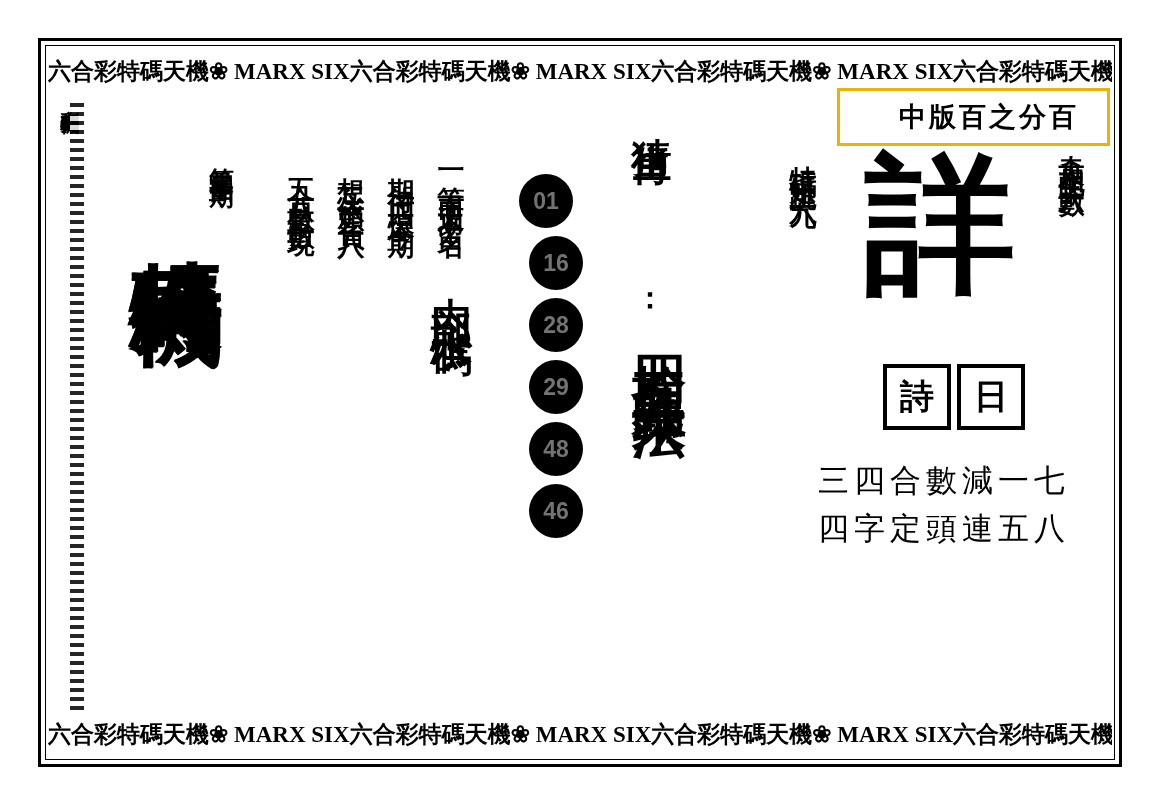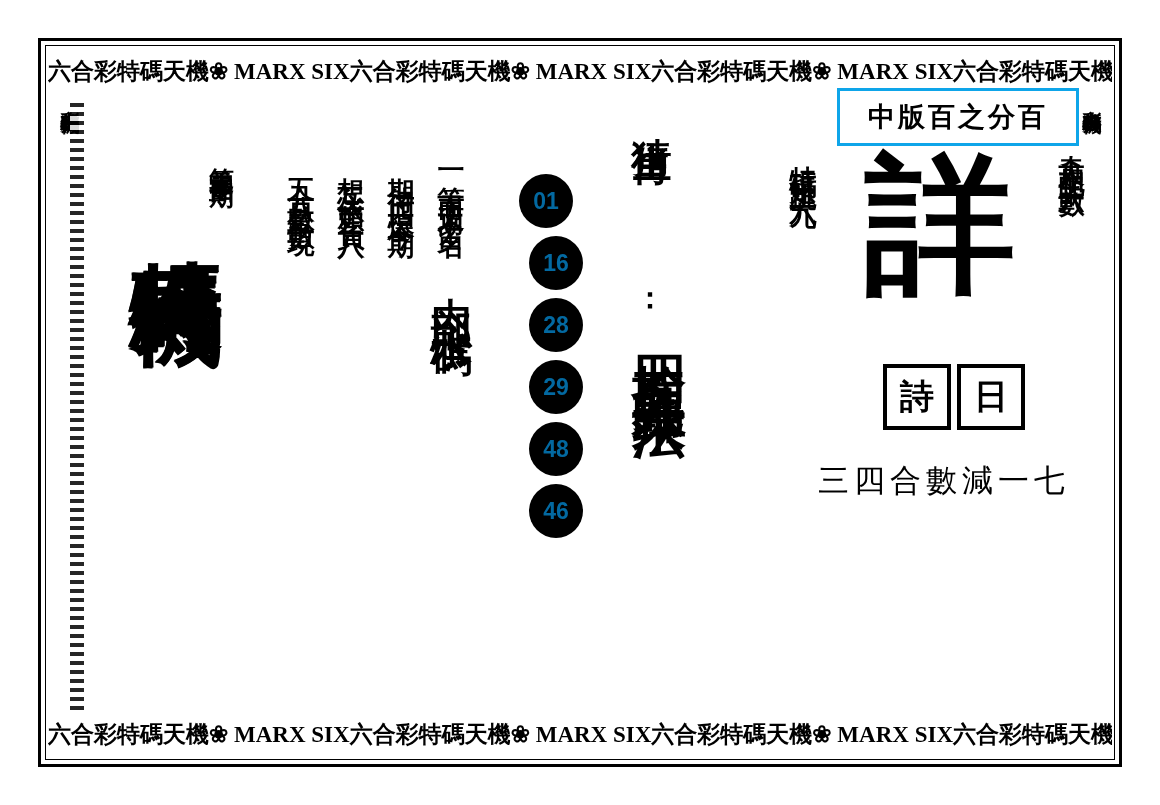--- a/index.html
+++ b/index.html
@@ -164,21 +164,21 @@
     top: 78px;
     display: flex;
     flex-direction: column;
     gap: 8px;
   }
   .ball {
     width: 54px;
     height: 54px;
     border-radius: 50%;
     background: #000;
-    color: #0369a1;
+    color: #737373;
     font-family: "Liberation Sans", sans-serif;
     font-weight: bold;
     font-size: 23px;
     display: flex;
     align-items: center;
     justify-content: center;
   }
   .ball.off { margin-left: 10px; }
 
   
@@ -230,30 +230,31 @@
     font-weight: bold;
   }
 
   
   .banner {
     position: absolute;
     left: 742px;
     top: -8px;
     width: 236px;
     height: 52px;
-    border: 3px solid #0ea5e9;
+    border: 3px solid #eab308;
     display: flex;
     flex-direction: row-reverse;
     align-items: center;
     justify-content: center;
     font-size: 27px;
     font-weight: 900;
     letter-spacing: 3px;
     font-family: "DejaVu Serif", serif;
     background: #fff;
+    padding-left: 31px;
   }
 
   
   .big-glyph {
     position: absolute;
     left: 770px;
     top: 52px;
     font-size: 150px;
     line-height: 1;
     font-weight: 900;
@@ -354,16 +355,17 @@
 
     <div class="big-glyph">詳</div>
 
     <div class="seal">
       <div class="seal-box">日</div>
       <div class="seal-box">詩</div>
     </div>
 
     <div class="verse">
       <div>三四合數減一七</div>
+      <div>四字定頭連五八</div>
     </div>
 
   </div>
 </div>
 
 </body></html>

